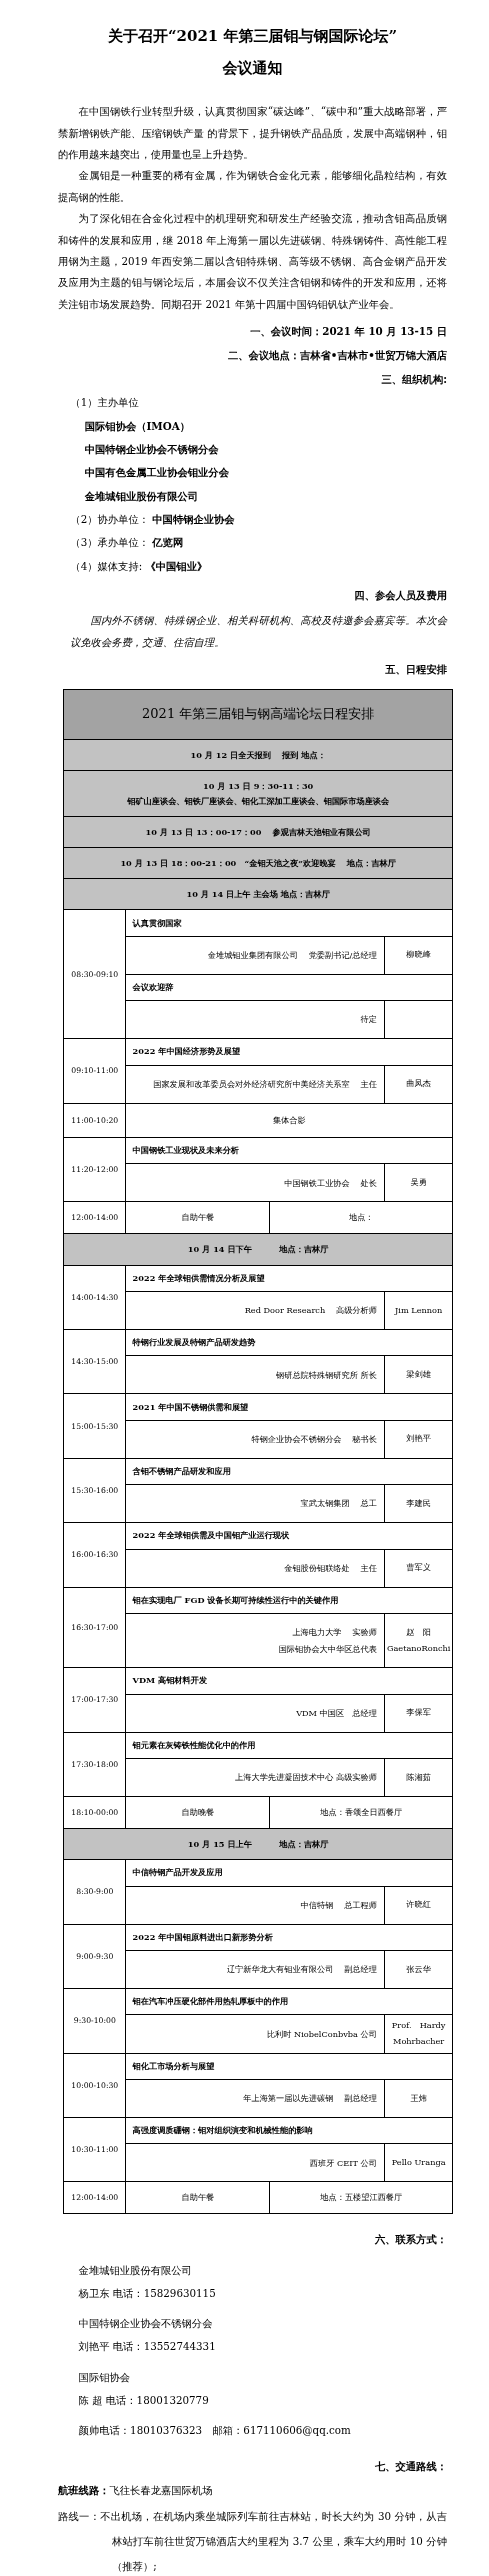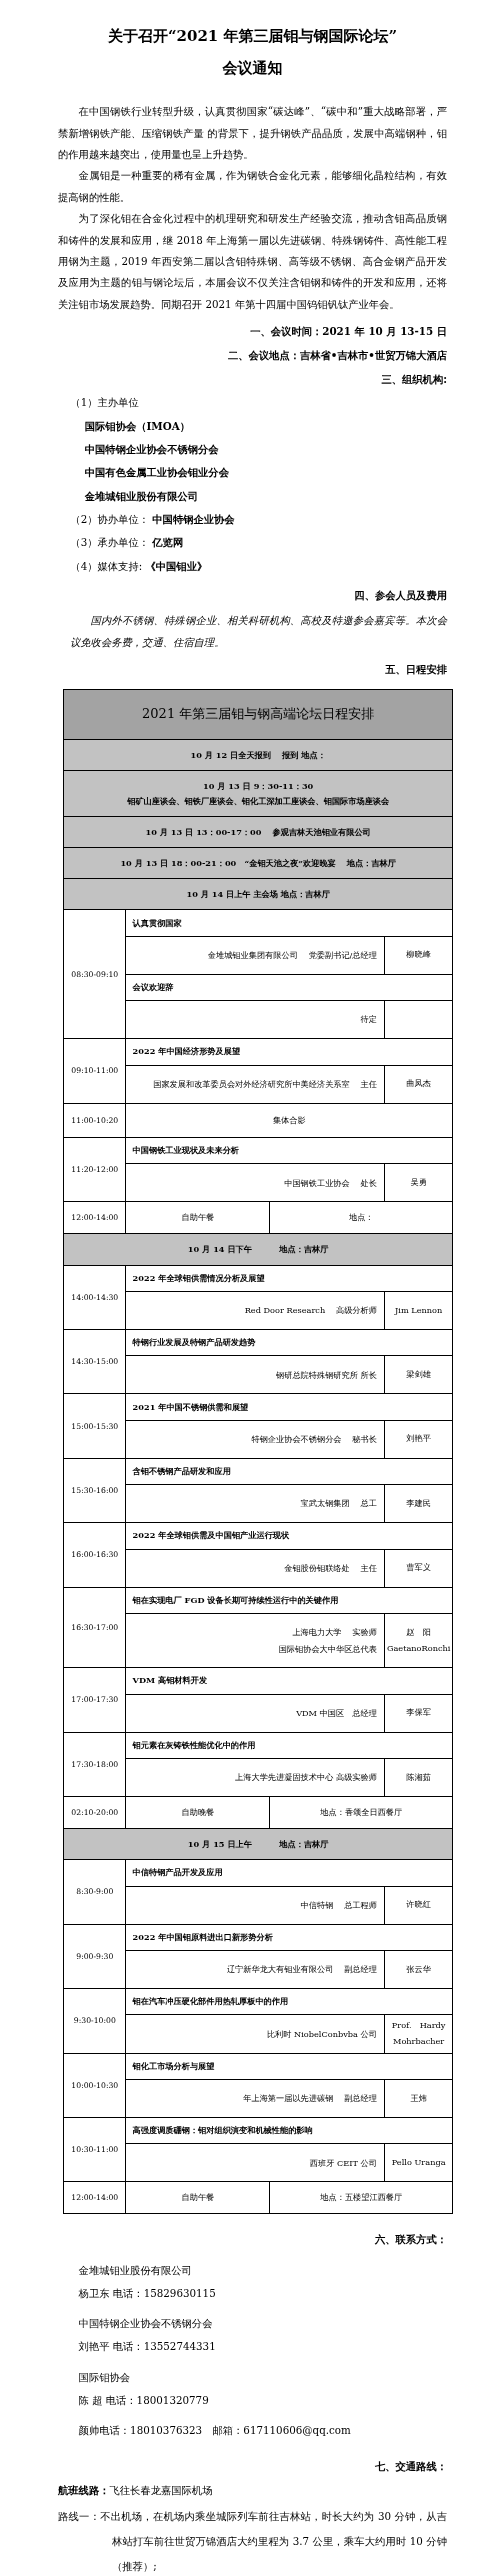--- a/index.html
+++ b/index.html
@@ -198,21 +198,21 @@
         </tr>
         <tr>
           <td class="time" rowspan="2">17:30-18:00</td>
           <td class="stitle" colspan="3">钼元素在灰铸铁性能优化中的作用</td>
         </tr>
         <tr>
           <td class="aff" colspan="2">上海大学先进凝固技术中心 高级实验师</td>
           <td class="spk">陈湘茹</td>
         </tr>
         <tr>
-          <td class="time">02:10-20:00</td>
+          <td class="time">18:10-00:00</td>
           <td class="mealA">自助晚餐</td>
           <td class="mealB" colspan="2">地点：香颂全日西餐厅</td>
         </tr>
         <tr>
           <td class="band" colspan="4">10 月 15 日上午　　　 地点：吉林厅</td>
         </tr>
         <tr>
           <td class="time" rowspan="2">8:30-9:00</td>
           <td class="stitle" colspan="3">中信特钢产品开发及应用</td>
         </tr>

